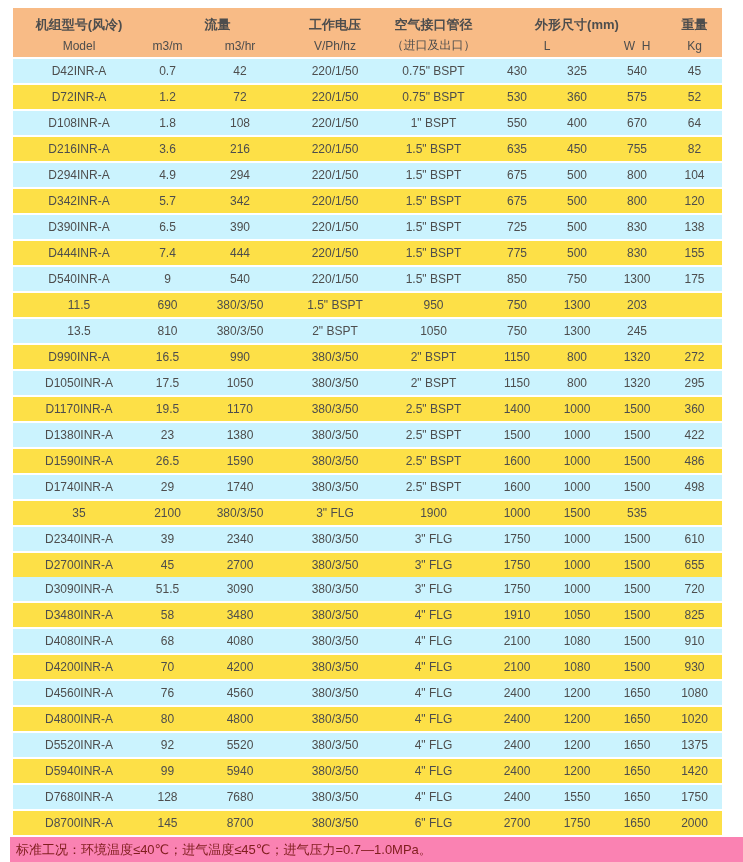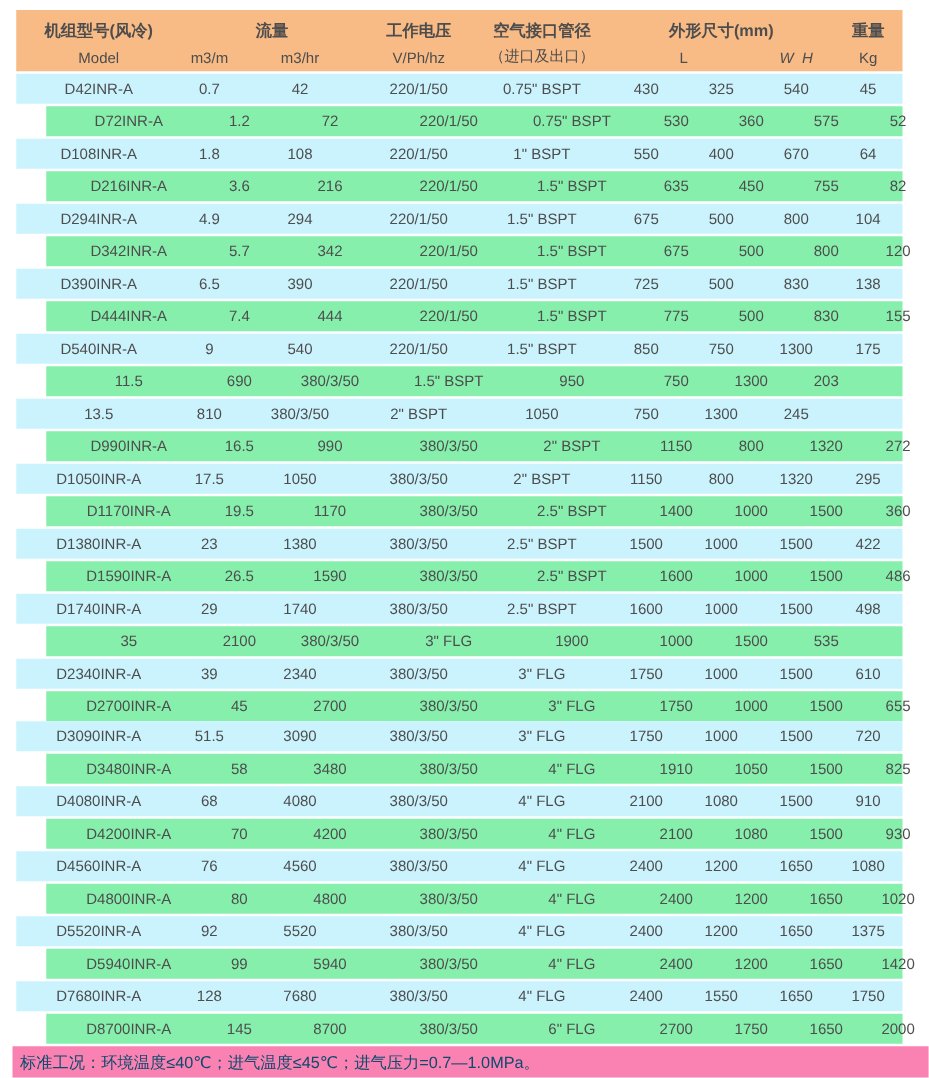--- a/index.html
+++ b/index.html
@@ -33,44 +33,44 @@
   .h-volt    { grid-column: 4; }
   .h-pipe    { grid-column: 5; }
   .h-dims    { grid-column: 6 / span 3; }
   .h-weight  { grid-column: 9; }
   .h2-model  { grid-column: 1; }
   .h2-m3m    { grid-column: 2; }
   .h2-m3hr   { grid-column: 3; }
   .h2-volt   { grid-column: 4; }
   .h2-pipe   { grid-column: 5; }
   .h2-l      { grid-column: 6 / span 2; }
-  .h2-wh     { grid-column: 8; white-space: pre; font-style: italic; }
+  .h2-wh     { grid-column: 8; white-space: pre; }
   .h2-kg     { grid-column: 9; }
   
   .table-body .row {
     margin-top: 2px;
     height: 24px;
   }
   .table-body .row.cyan   { background: #cbf3fe; }
-  .table-body .row.yellow { background: #86efac; margin-left: 24px; }
+  .table-body .row.yellow { background: #fde047; }
   
   .table-body .row:nth-child(21) { margin-top: 0; }
   .cell {
     display: flex; align-items: center; justify-content: center;
     font-size: 12px;
     text-align: center;
     overflow: hidden;
   }
   
   .footer-note {
     margin: 2px 0 0 10px;
     width: 733px;
     height: 26px;
     background: #fa82b2;
-    color: #0c4a6e;
+    color: #7f1d1d;
     font-size: 13px;
     line-height: 26px;
     padding-left: 6px;
     white-space: nowrap;
   }
 </style>
 </head>
 <body>
 
 <div class="spec-table">

